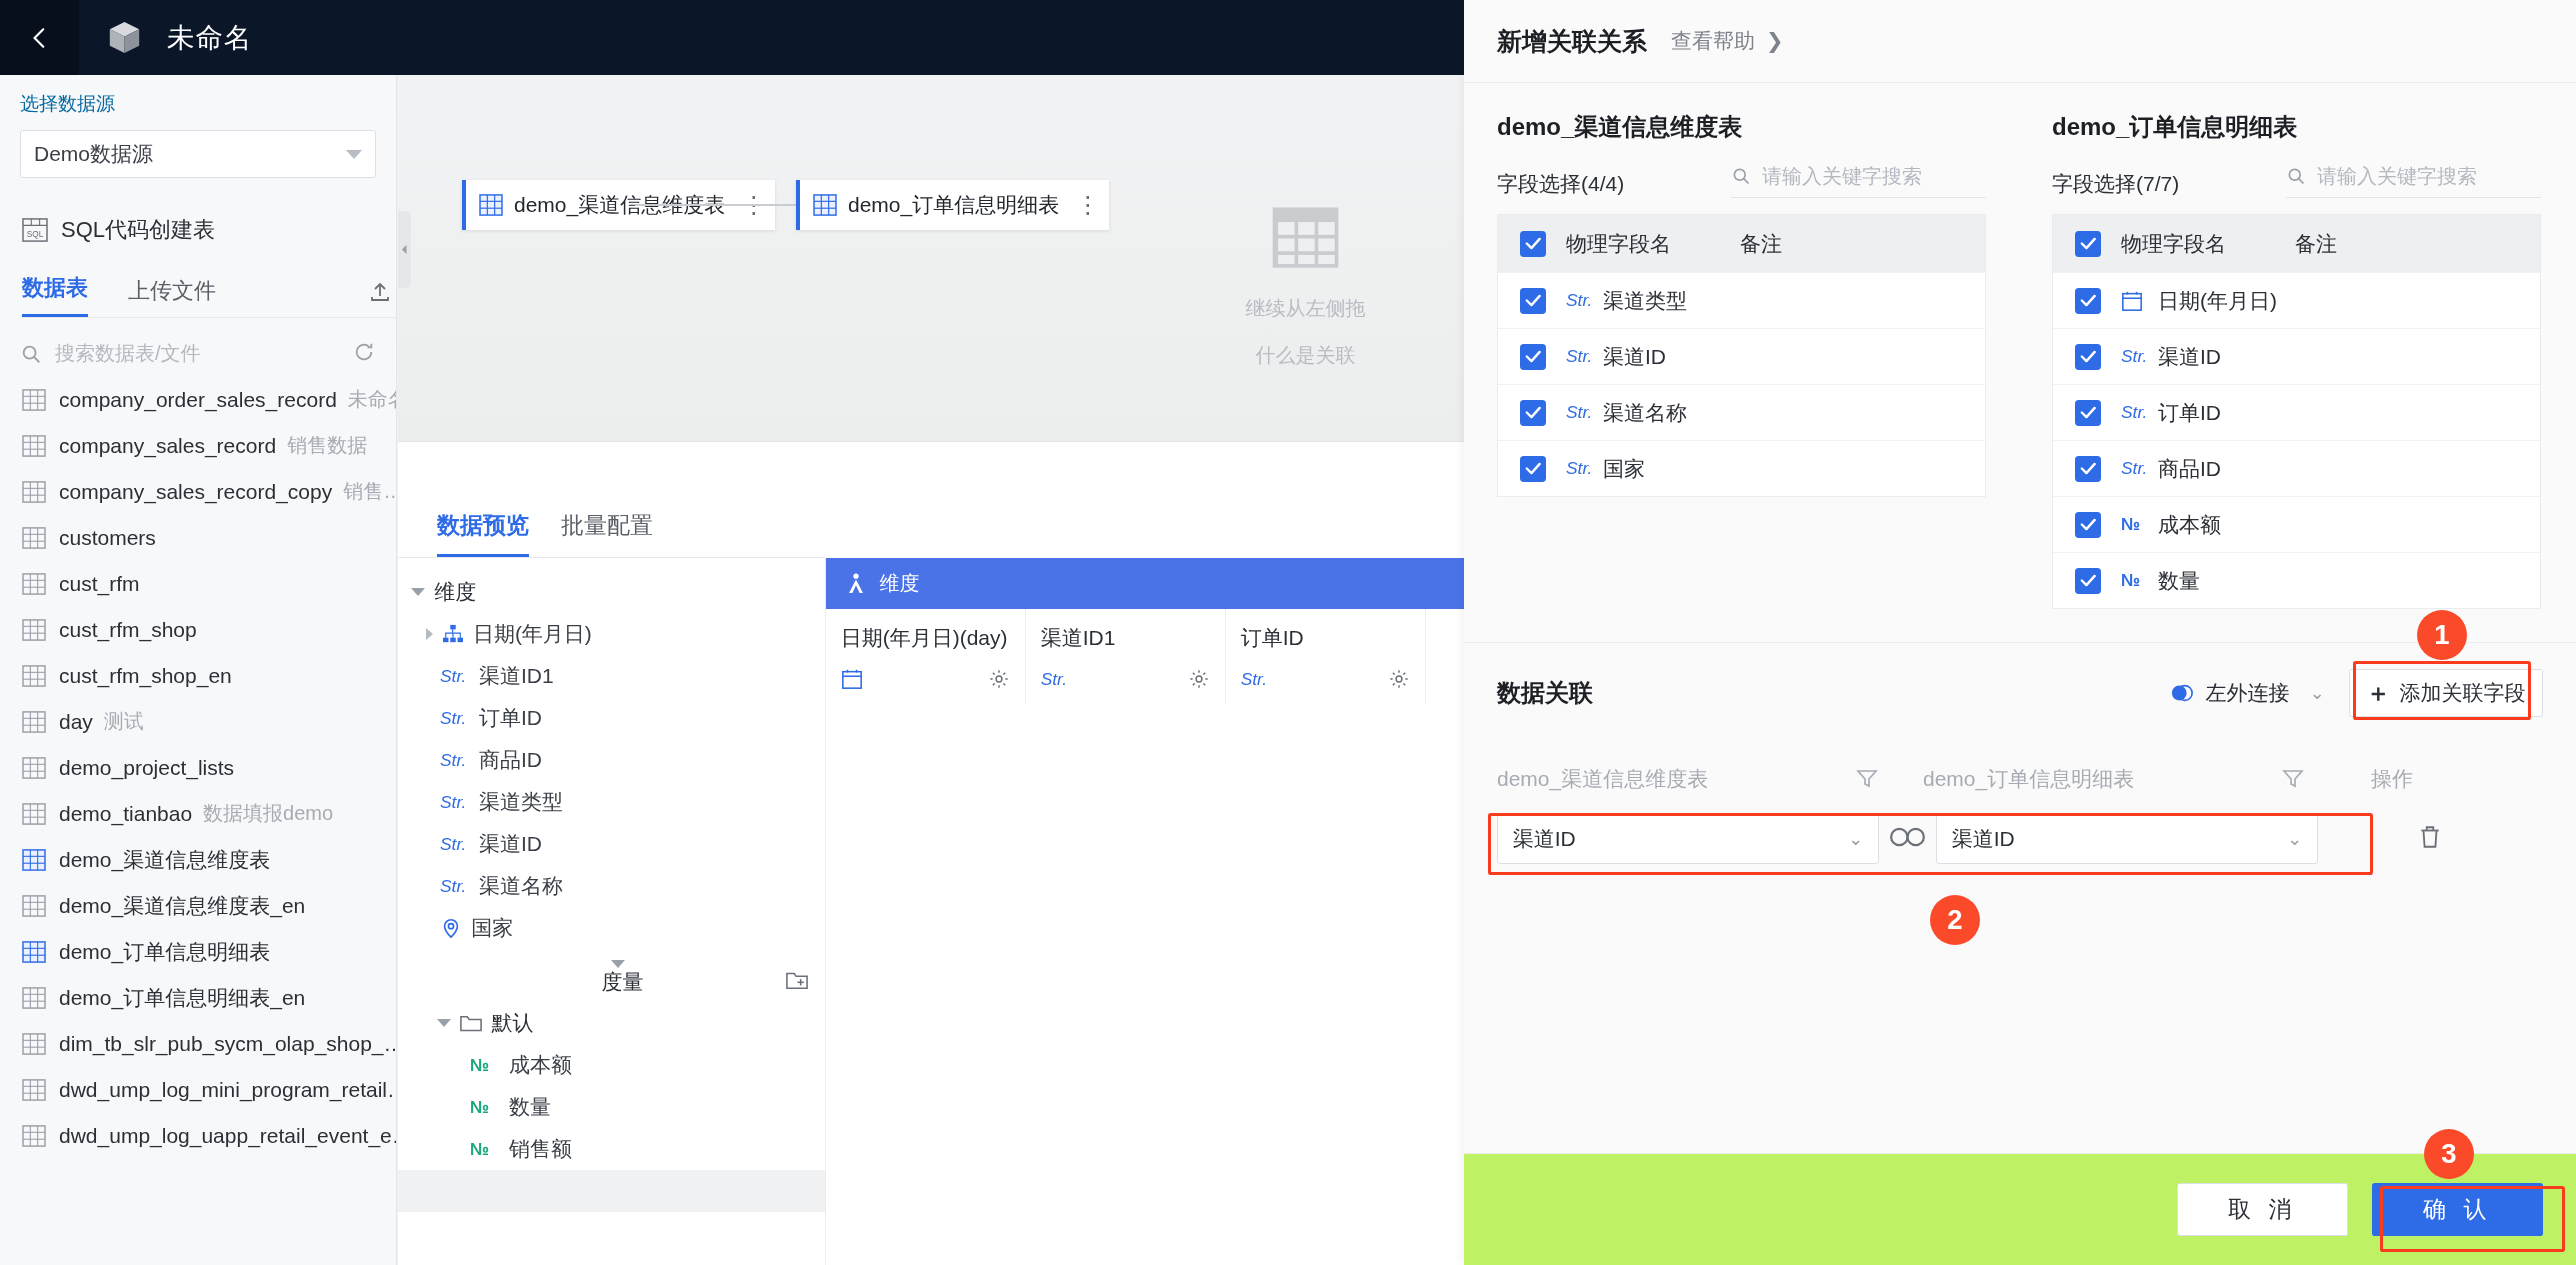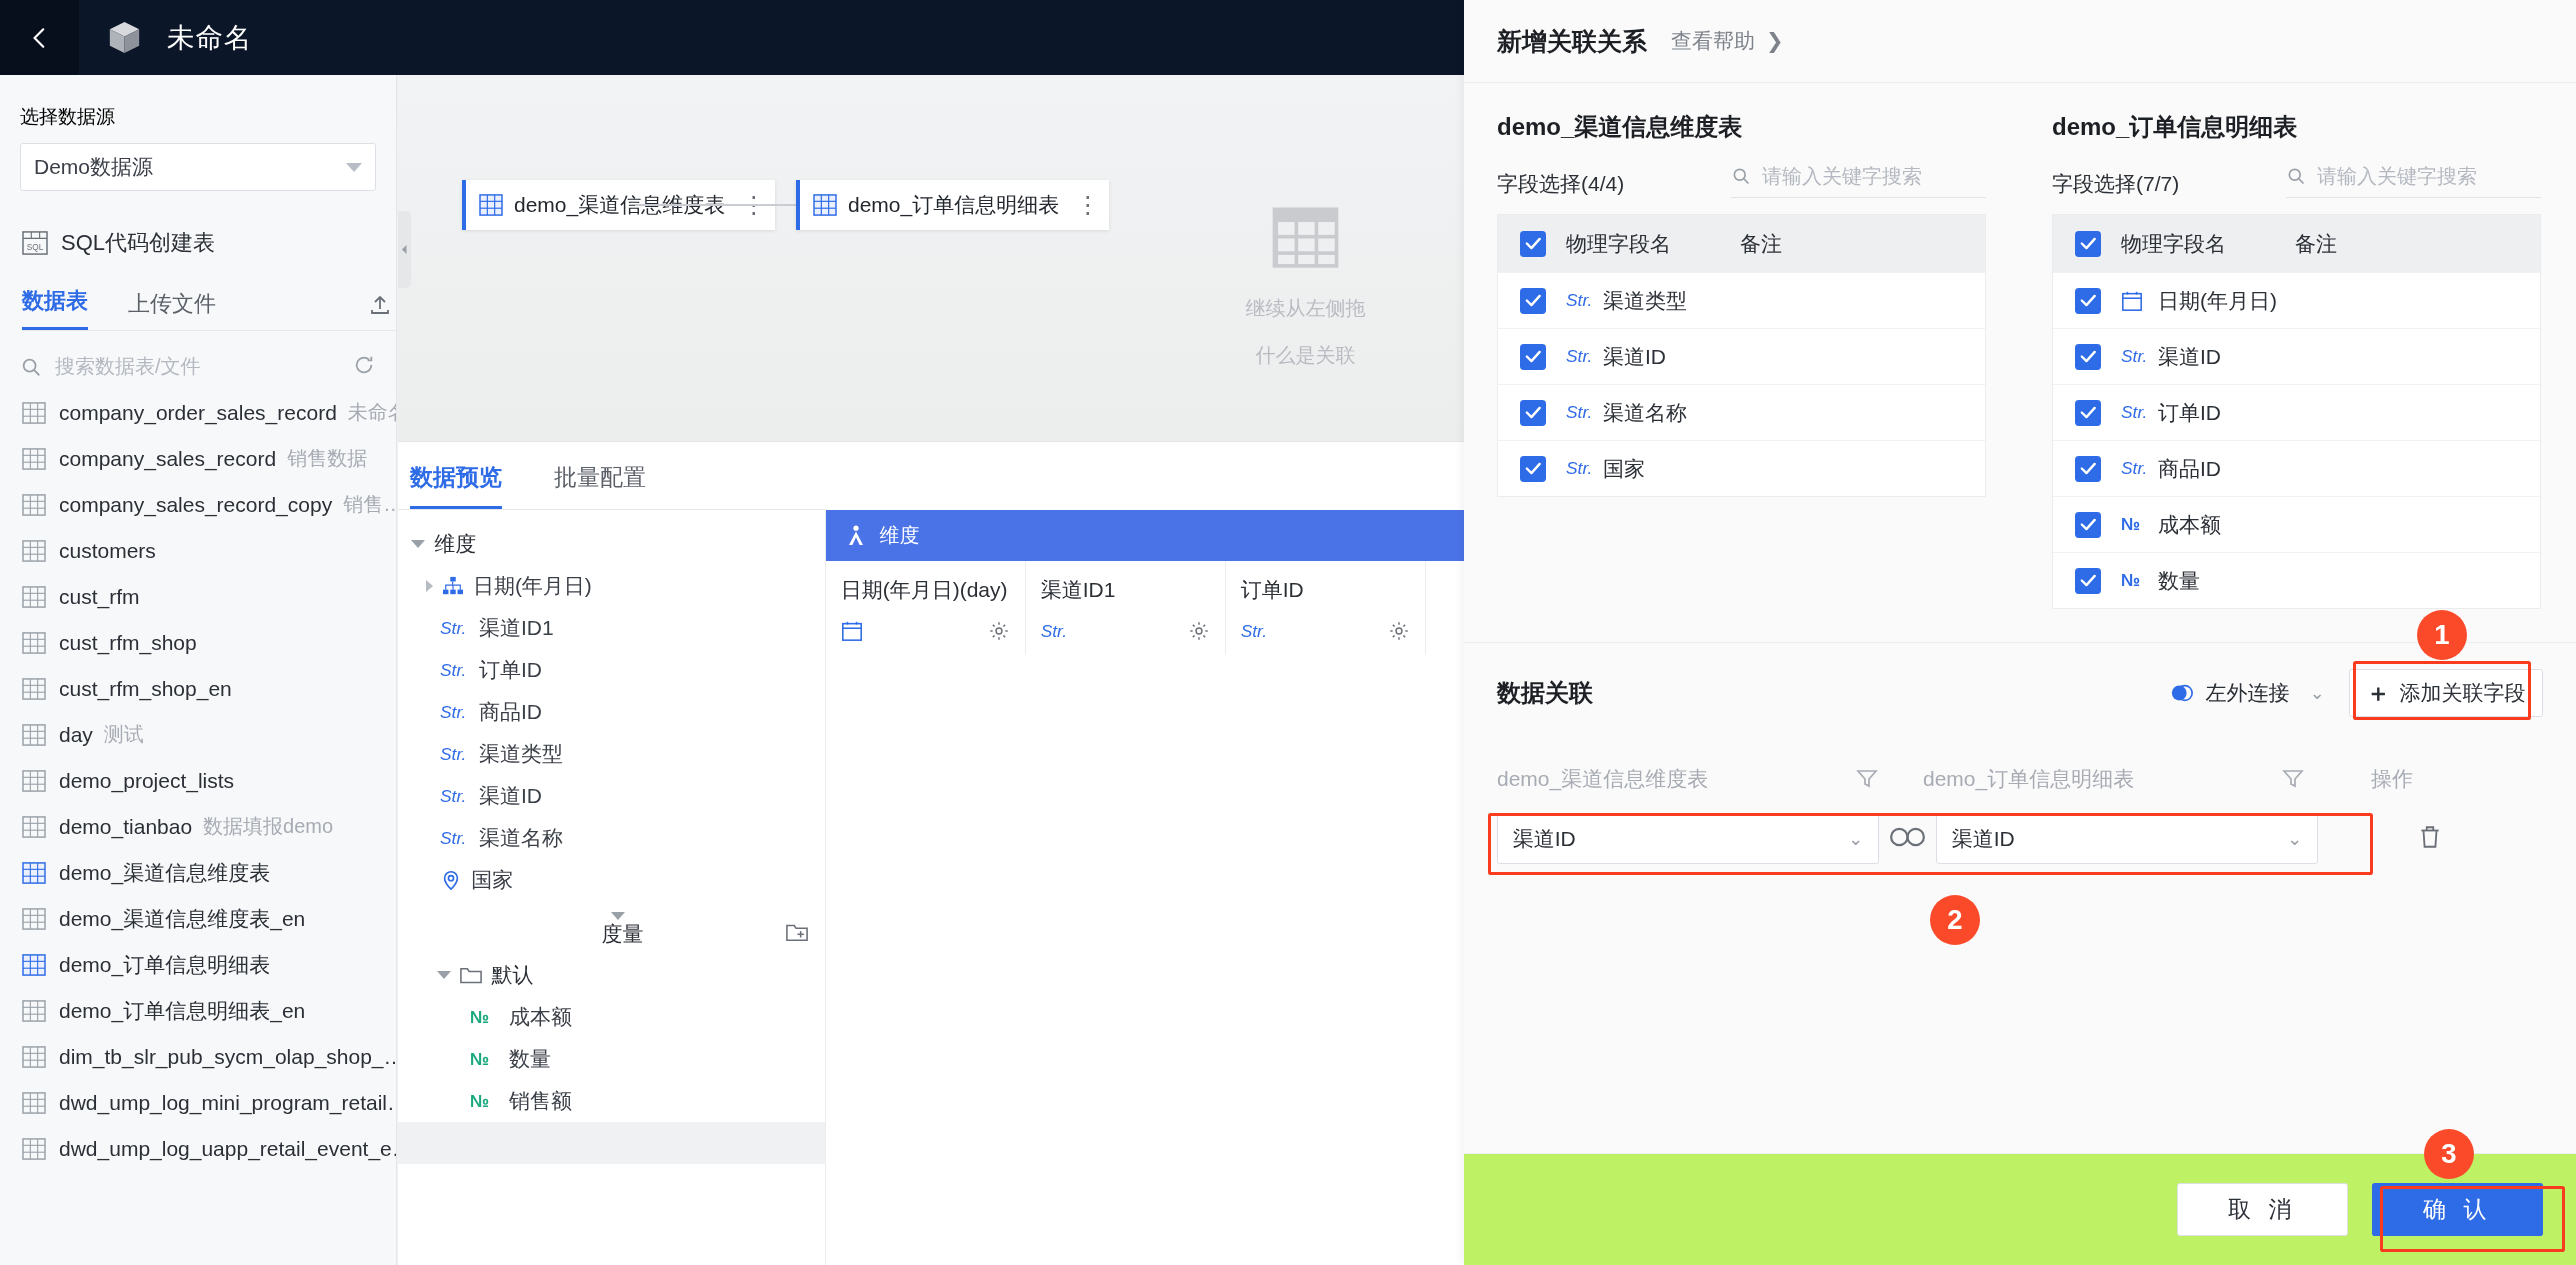--- a/index.html
+++ b/index.html
@@ -23,21 +23,21 @@
   .cube-icon { margin-left: 29px; display: flex; align-items: center; }
   .app-title {
     color: #ffffff; font-size: 27.5px; margin-left: 26px; letter-spacing: 0.9px;
   }
 
   
   .sidebar {
     position: absolute; left: 0; top: 75px; width: 397px; height: 1190px;
     background: #f7f8f9; border-right: 0.9px solid #e4e6eb;
   }
-  .ds-label { font-size: 19px; color: #000000; margin: 29px 0 0 20px; }
+  .ds-label { font-size: 19px; color: #0369a1; margin: 16px 0 0 20px; }
   .ds-select {
     margin: 13px 0 0 20px; width: 356px; height: 48px; background: #ffffff;
     border: 0.9px solid #dcdfe6; border-radius: 2.8px; display: flex; align-items: center;
     padding: 0 13px; cursor: pointer;
   }
   .ds-select .val { font-size: 21px; color: #3a3f47; flex: 1; }
   .caret-down {
     width: 0; height: 0; border-left: 8.3px solid transparent; border-right: 8.3px solid transparent;
     border-top: 9.2px solid #b8bcc4;
   }
@@ -85,22 +85,22 @@
     position: absolute; left: 0; top: 136px; width: 13px; height: 77px;
     background: #e6e7e9; border-radius: 0 5.5px 5.5px 0; display: flex; align-items: center;
     justify-content: center; cursor: pointer;
   }
 
   
   .preview {
     position: absolute; left: 398px; top: 442px; width: 1067px; height: 823px; background: #ffffff;
   }
   .pv-tabs {
-    display: flex; gap: 52px; padding: 20px 0 0 12px; border-bottom: 0.9px solid #e6e8ec;
-    width: 428px; position: relative;
+    display: flex; gap: 32px; padding: 20px 0 0 39px; border-bottom: 0.9px solid #e6e8ec;
+    width: 428px; position: relative; margin-top: 48px;
   }
   .pv-tab { font-size: 23px; color: #5a5f68; padding-bottom: 13px; cursor: pointer; }
   .pv-tab.active { color: #2e6be6; font-weight: bold; border-bottom: 3.7px solid #2e6be6; }
   .pv-body { display: flex; height: 762px; }
   .field-tree { width: 428px; border-right: 0.9px solid #eaecef; padding-top: 13px; overflow: hidden; }
   .tree-group { display: flex; align-items: center; height: 42px; padding-left: 13px; cursor: pointer; position: relative; }
   .tree-group .g-lbl { font-size: 21px; color: #2b2f36; margin-left: 9.2px; }
   .tri { width: 0; height: 0; border-left: 7.3px solid transparent; border-right: 7.3px solid transparent; border-top: 8.3px solid #9aa0a8; }
   .tri-right { width: 0; height: 0; border-top: 6.4px solid transparent; border-bottom: 6.4px solid transparent; border-left: 7.3px solid #b6bbc2; }
   .tree-item { display: flex; align-items: center; height: 42px; padding-left: 42px; cursor: pointer; }

